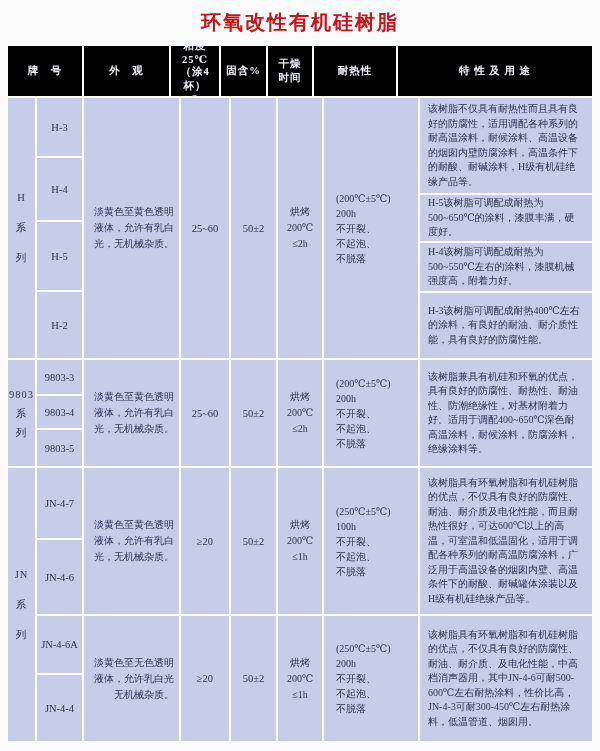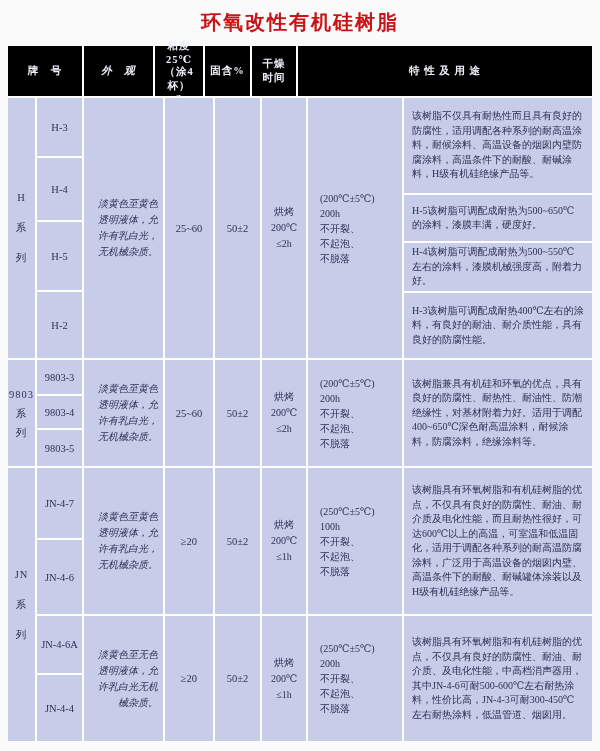--- a/index.html
+++ b/index.html
@@ -30,21 +30,21 @@
   .cell{
     background:#c7cde9;
     display:flex;align-items:center;justify-content:center;
     text-align:center;font-size:10px;
   }
   .pre{white-space:pre-line;}
   
   .w-ghdr{width:74px;}
   .w-series{width:27px;}
   .w-grade{width:45px;}
-  .w-app{width:69px;font-style:italic;}
+  .w-app{width:85px;}
   .w-visc{width:48px;}
   .w-solid{width:45px;}
   .w-dry{width:44px;}
   .w-heat{width:82px;}
   .w-props{flex:1;}
   
   .series{font-size:10.5px;line-height:30px;letter-spacing:1px;}
   .series-sm{line-height:19px;}
   .grade{font-size:10.5px;}
   .num{font-size:10.5px;}
@@ -65,20 +65,21 @@
 
     <div class="hrow">
       <div class="hc w-ghdr">牌　号</div>
       <div class="hc w-app">外　观</div>
       <div class="hc w-visc pre">粘度25℃
 （涂4杯）
 S</div>
       <div class="hc w-solid">固含%</div>
       <div class="hc w-dry pre">干燥
 时间</div>
+      <div class="hc w-heat">耐热性</div>
       <div class="hc w-props">特 性 及 用 途</div>
     </div>
 
     <div class="sec" style="height:260px">
       <div class="cell w-series series pre">H
 系
 列</div>
       <div class="col w-grade">
         <div class="cell grade" style="height:58px">H-3</div>
         <div class="cell grade" style="height:62px">H-4</div>

